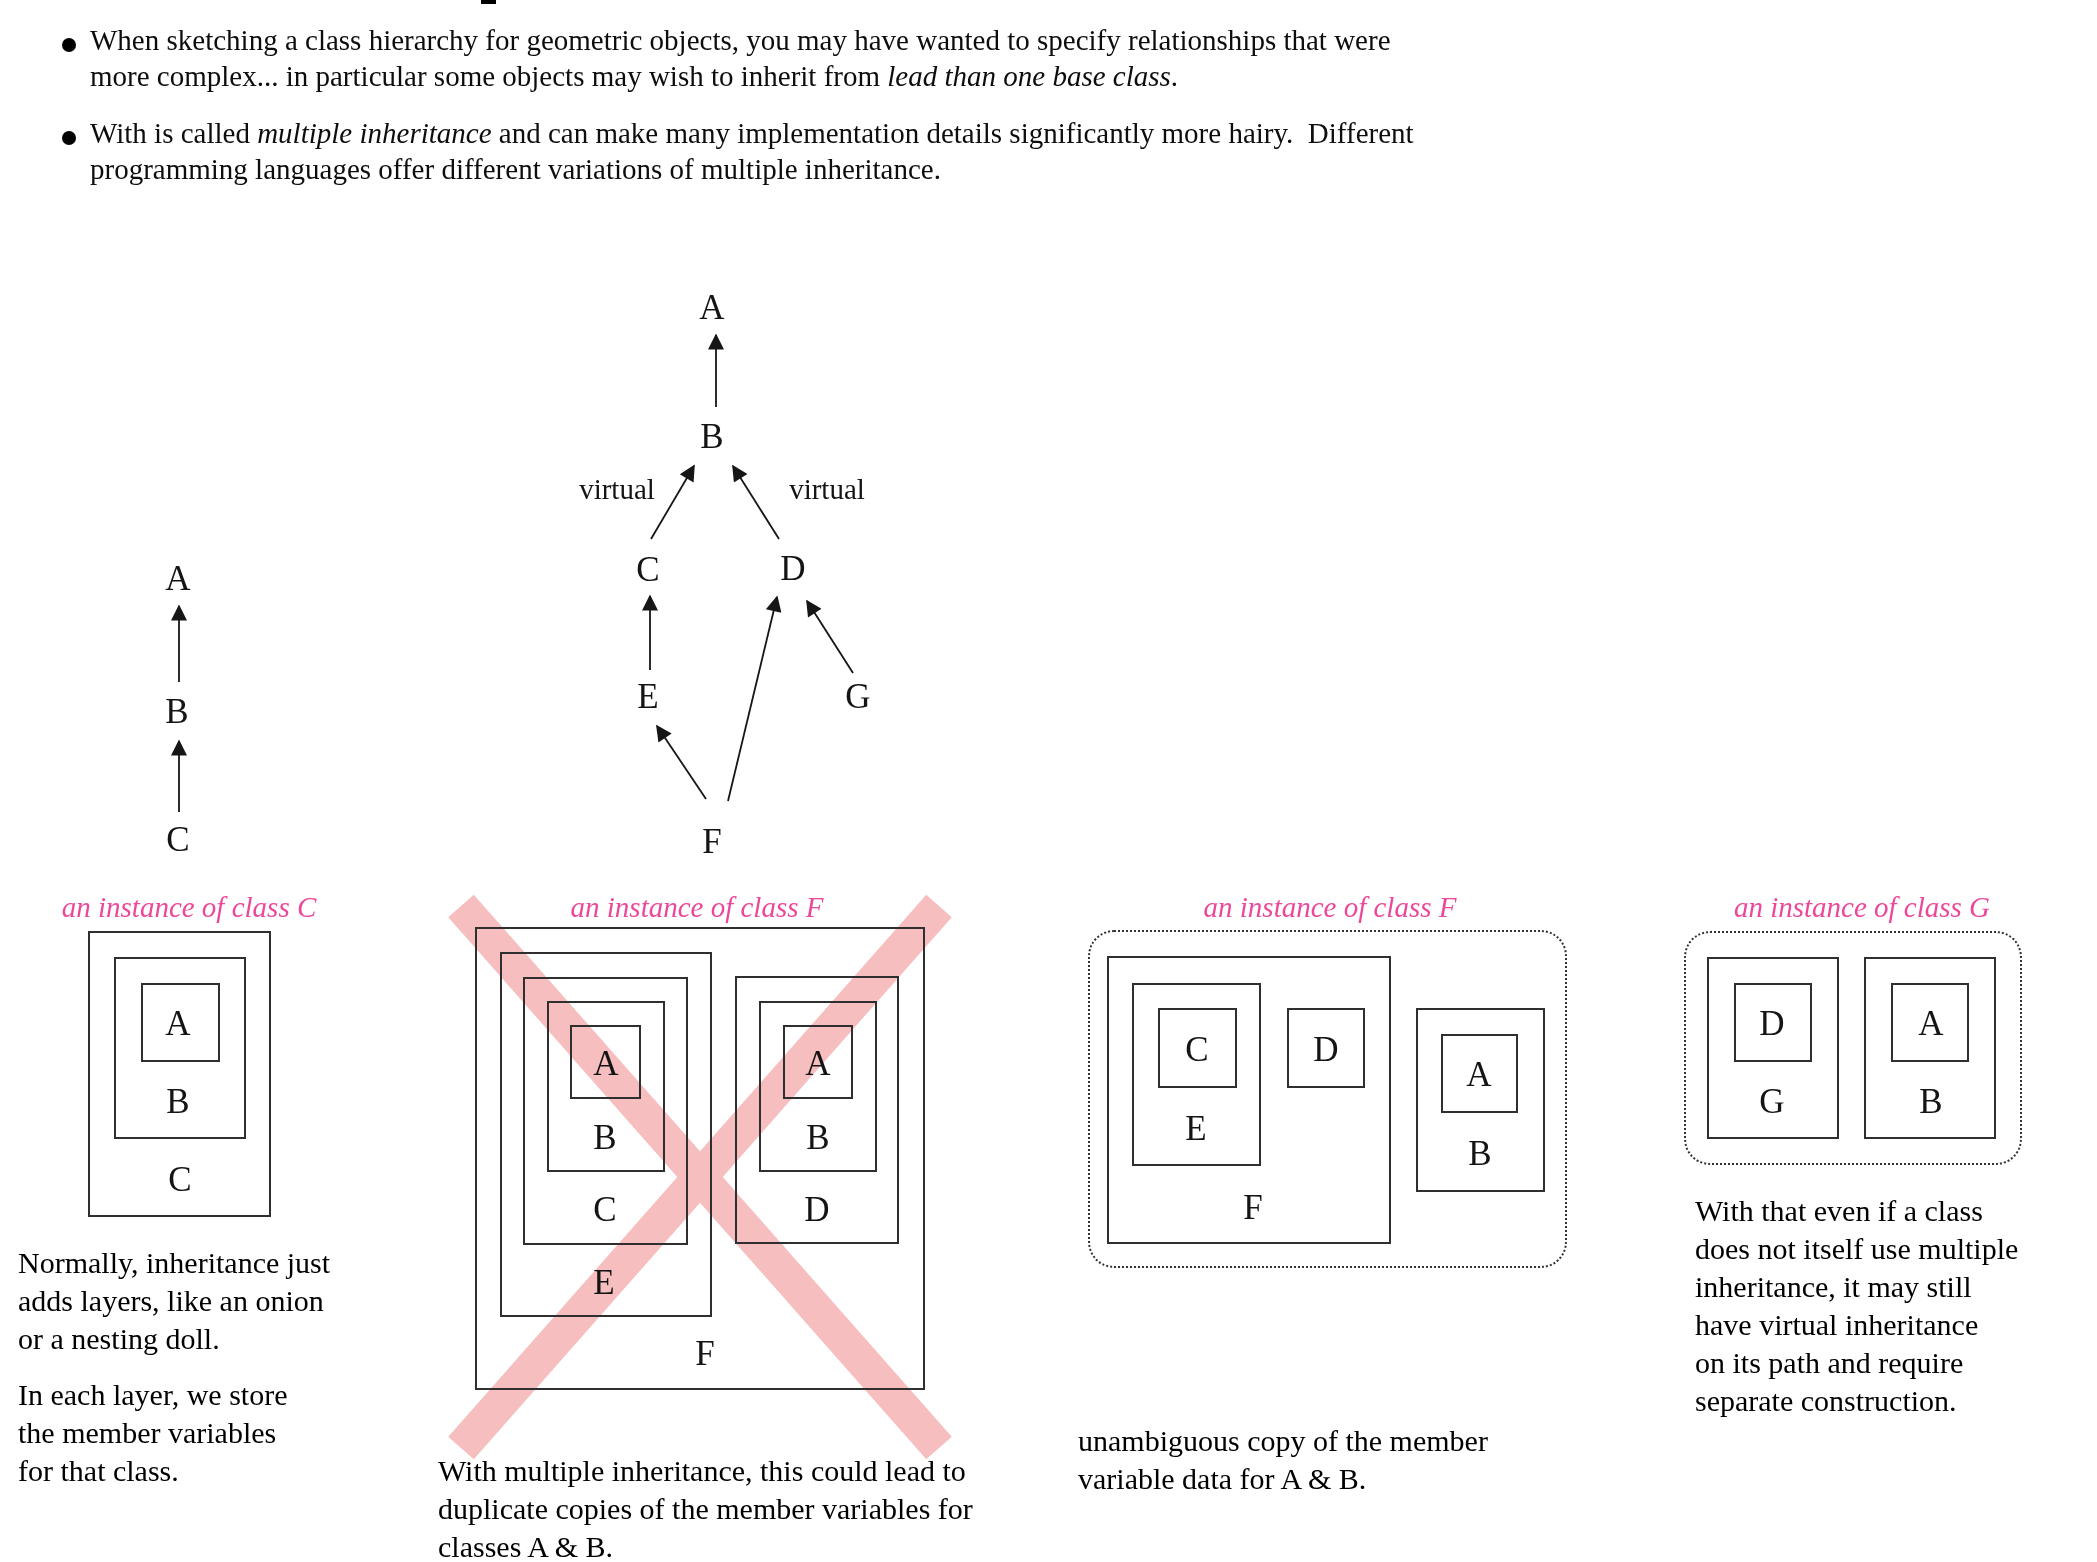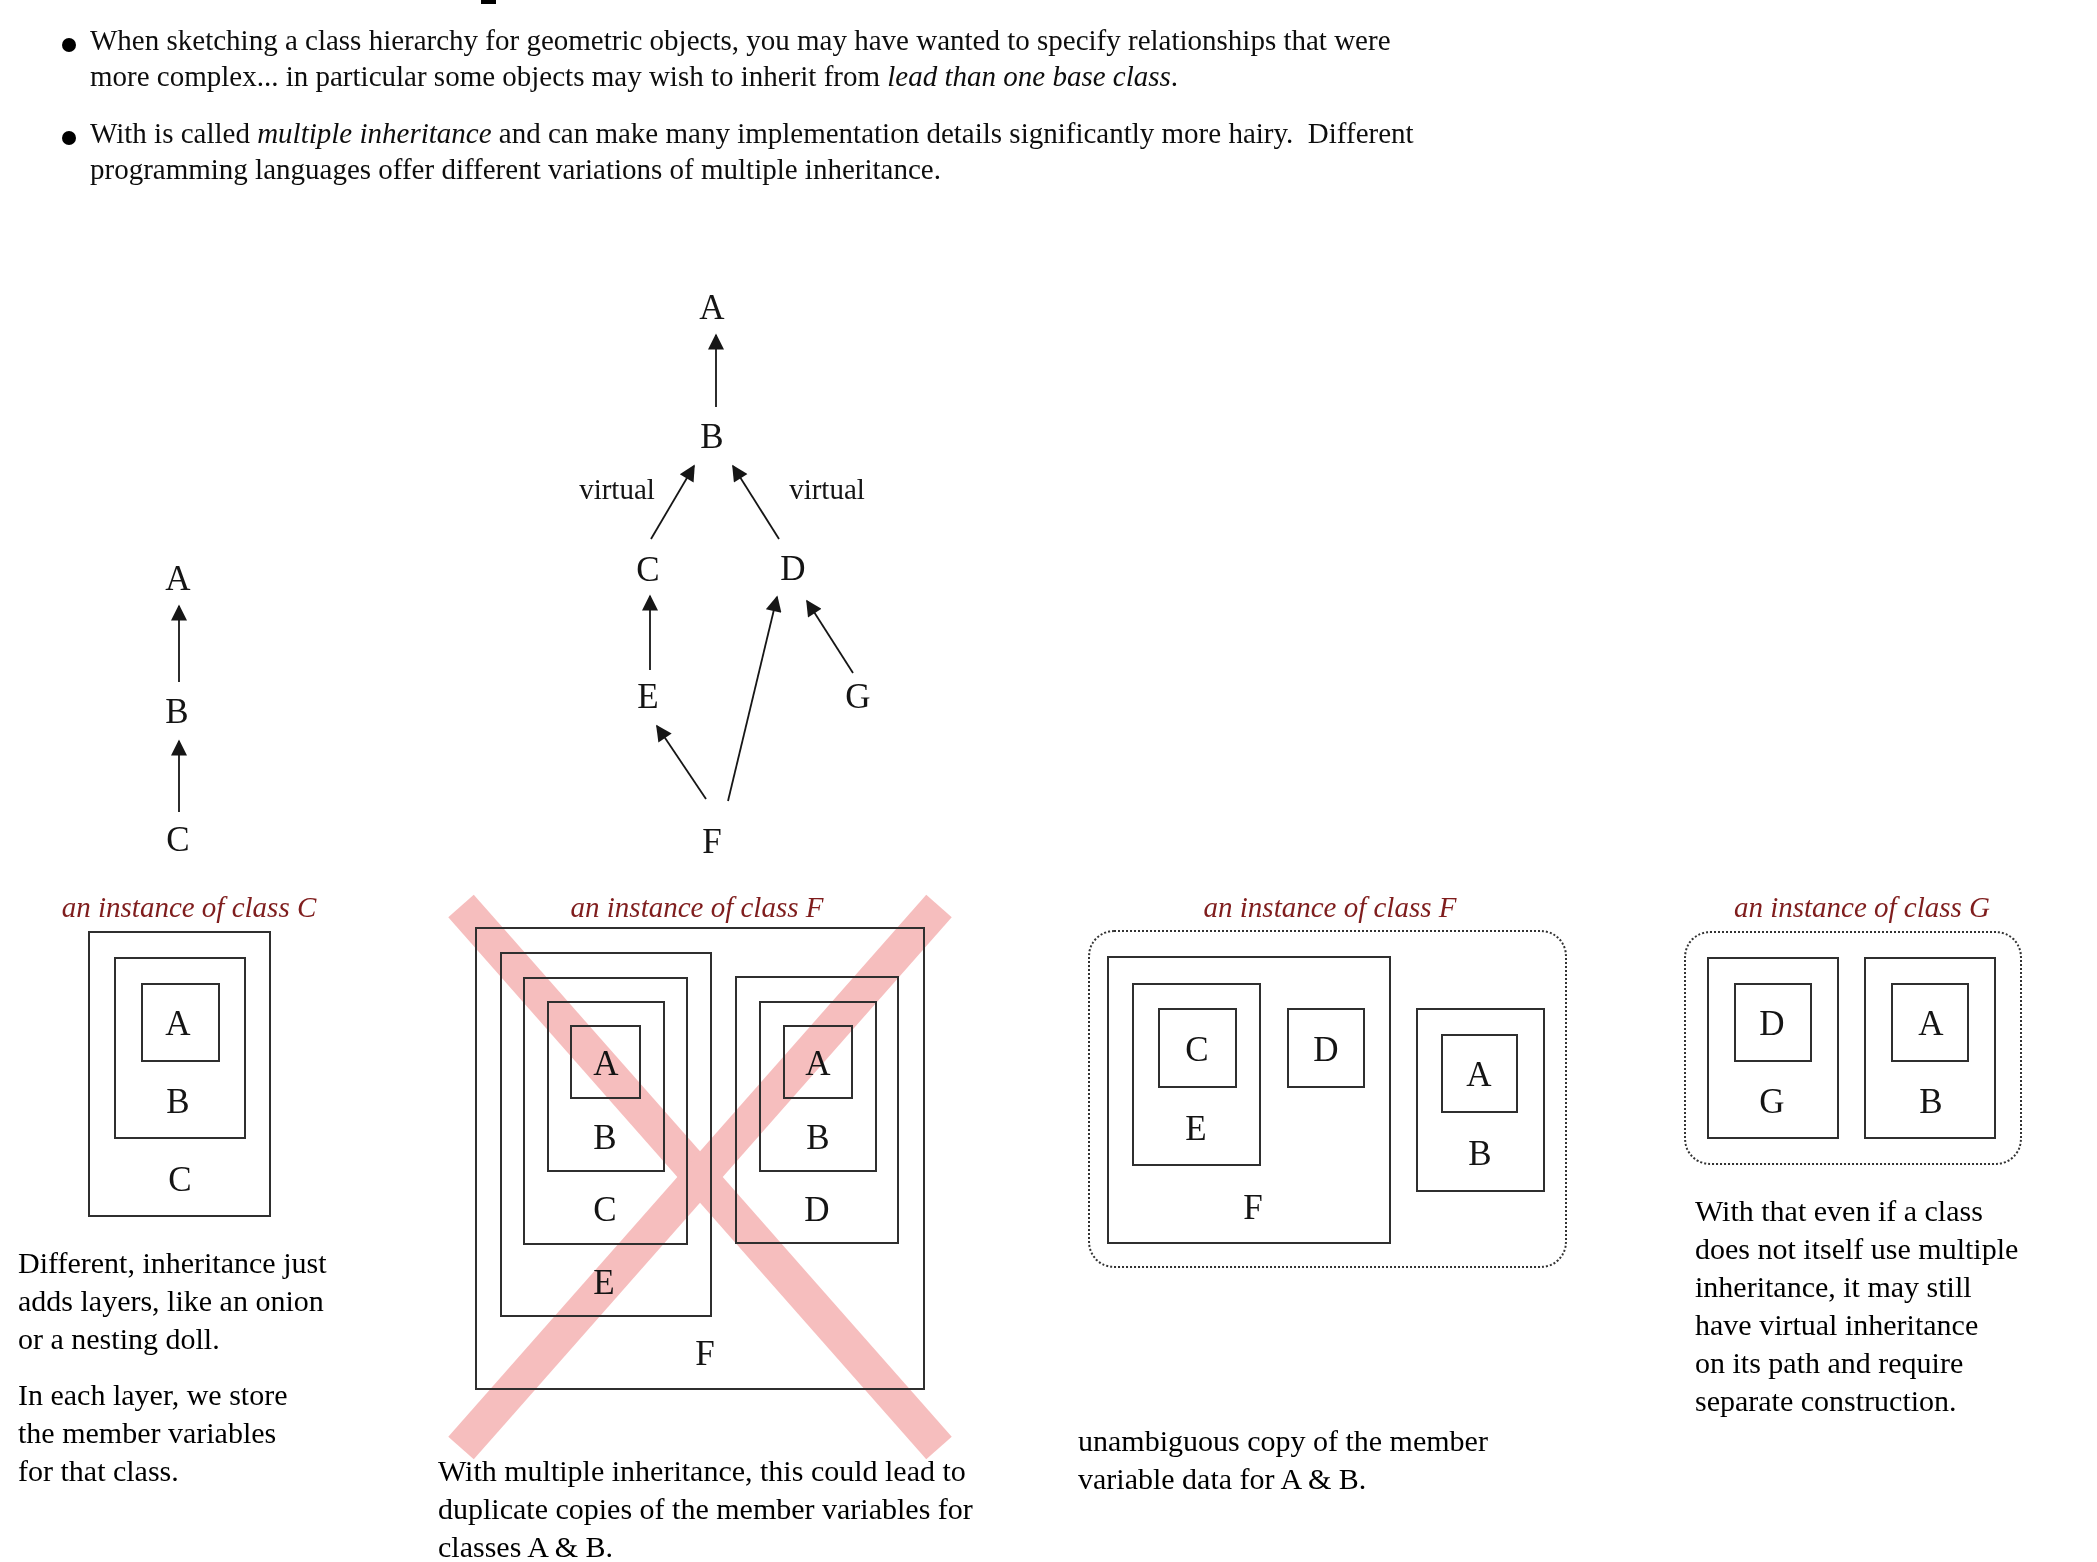--- a/index.html
+++ b/index.html
@@ -3,21 +3,21 @@
 <meta charset="utf-8">
 <style>
   html,body{margin:0;padding:0;background:#fff;}
   #canvas{position:relative;width:2097px;height:1562px;background:#ffffff;overflow:hidden;
           font-family:"Liberation Serif",serif;color:#111;padding-left:22px;}
   .abs{position:absolute;}
   .bline{font-size:29px;line-height:36px;white-space:nowrap;color:#0d0d0d;}
   .bdot{position:absolute;width:14px;height:14px;border-radius:50%;background:#000;}
   .letter{position:absolute;font-size:35px;line-height:1;transform:translate(-50%,-50%);color:#141414;white-space:nowrap;}
   .vlabel{position:absolute;font-size:29px;line-height:1;transform:translate(-50%,-50%);color:#141414;white-space:nowrap;}
-  .caption{position:absolute;font-style:italic;font-size:29px;line-height:1;transform:translateX(-50%);white-space:nowrap;color:#7f1d1d;}
+  .caption{position:absolute;font-style:italic;font-size:29px;line-height:1;transform:translateX(-50%);white-space:nowrap;color:#ec4899;}
   .box{position:absolute;border:2px solid #2f2f2f;box-sizing:border-box;background:transparent;}
   .dotbox{position:absolute;border:2px dotted #333;border-radius:26px;box-sizing:border-box;background:transparent;}
   .note{position:absolute;font-size:30px;line-height:38px;color:#000;}
   .note div{white-space:nowrap;}
   svg{position:absolute;left:0;top:0;}
   .frag{position:absolute;background:#000;}
   em{font-style:italic;}
 </style>
 </head>
 <body>
@@ -83,21 +83,21 @@
   <div>
     <div class="caption" style="left:189px;top:893px;">an instance of class C</div>
     <div class="box" style="left:88px;top:931px;width:183px;height:286px;"></div>
     <div class="box" style="left:114px;top:957px;width:132px;height:182px;"></div>
     <div class="box" style="left:141px;top:983px;width:79px;height:79px;"></div>
     <div class="letter" style="left:178px;top:1023px;">A</div>
     <div class="letter" style="left:178px;top:1101px;">B</div>
     <div class="letter" style="left:180px;top:1179px;">C</div>
   </div>
   <div class="note" style="left:18px;top:1244px;">
-    <div>Different, inheritance just</div>
+    <div>Normally, inheritance just</div>
     <div>adds layers, like an onion</div>
     <div>or a nesting doll.</div>
   </div>
   <div class="note" style="left:18px;top:1376px;">
     <div>In each layer, we store</div>
     <div>the member variables</div>
     <div>for that class.</div>
   </div>
 
   <div>

